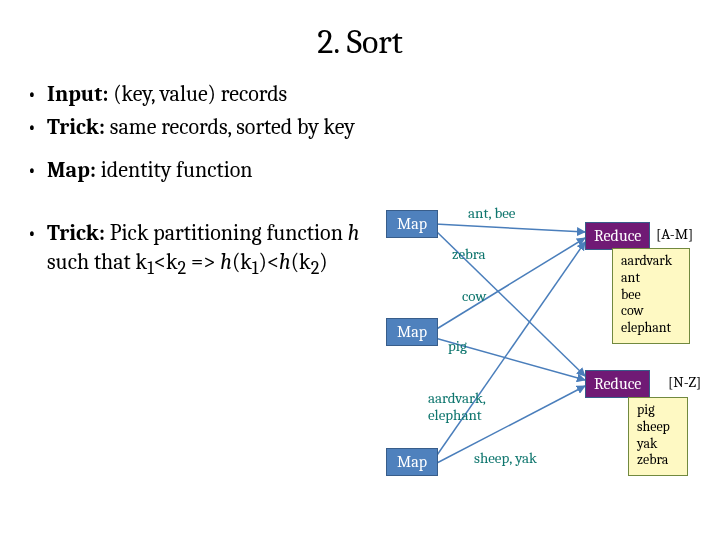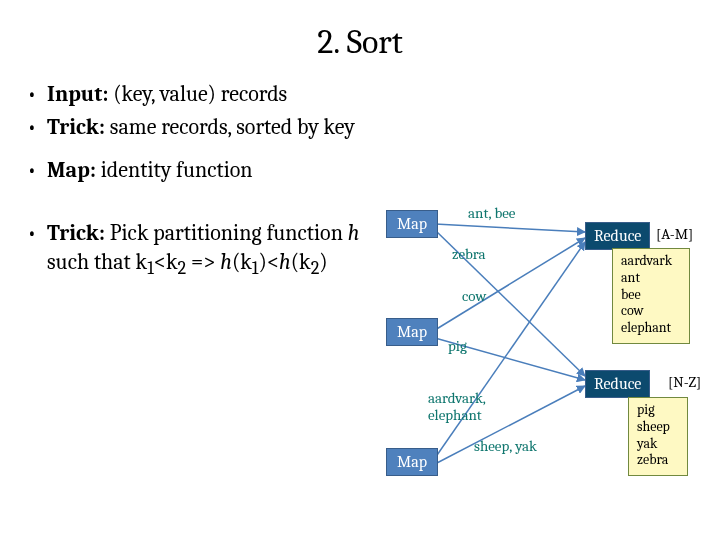--- a/index.html
+++ b/index.html
@@ -53,21 +53,21 @@
     border: 1px solid #385d8a;
     background: #4f81bd;
     color: #fff;
     font-family: Cambria, Georgia, serif;
     font-size: 16px;
     padding: 4px 10px;
     text-align: center;
   }
   .reduce-box {
     border: 1px solid #385d8a;
-    background: #0c4a6e;
+    background: #701a75;
     color: #fff;
     font-family: Cambria, Georgia, serif;
     font-size: 16px;
     padding: 4px 8px;
     text-align: center;
   }
   .range-label {
     font-family: Cambria, Georgia, serif;
     font-size: 15px;
     color: #000;
@@ -154,21 +154,21 @@
 
   <div class="pos range-label" style="left:276px; top:25px;">[A-M]</div>
   <div class="pos range-label" style="left:288px; top:173px;">[N-Z]</div>
 
   <div class="pos edge-label" style="left:88px; top:5px;">ant, bee</div>
   <div class="pos edge-label" style="left:72px; top:46px;">zebra</div>
   <div class="pos edge-label" style="left:82px; top:88px;">cow</div>
   <div class="pos edge-label" style="left:68px; top:138px;">pig</div>
   <div class="pos edge-label" style="left:48px; top:190px; white-space:pre;">aardvark,
 elephant</div>
-  <div class="pos edge-label" style="left:94px; top:238px;">sheep, yak</div>
+  <div class="pos edge-label" style="left:94px; top:250px;">sheep, yak</div>
 
   <div class="pos result-box" style="left:232px; top:48px; min-width:78px;">
     <div>aardvark</div>
     <div>ant</div>
     <div>bee</div>
     <div>cow</div>
     <div>elephant</div>
   </div>
   <div class="pos result-box" style="left:248px; top:197px; min-width:60px;">
     <div>pig</div>

